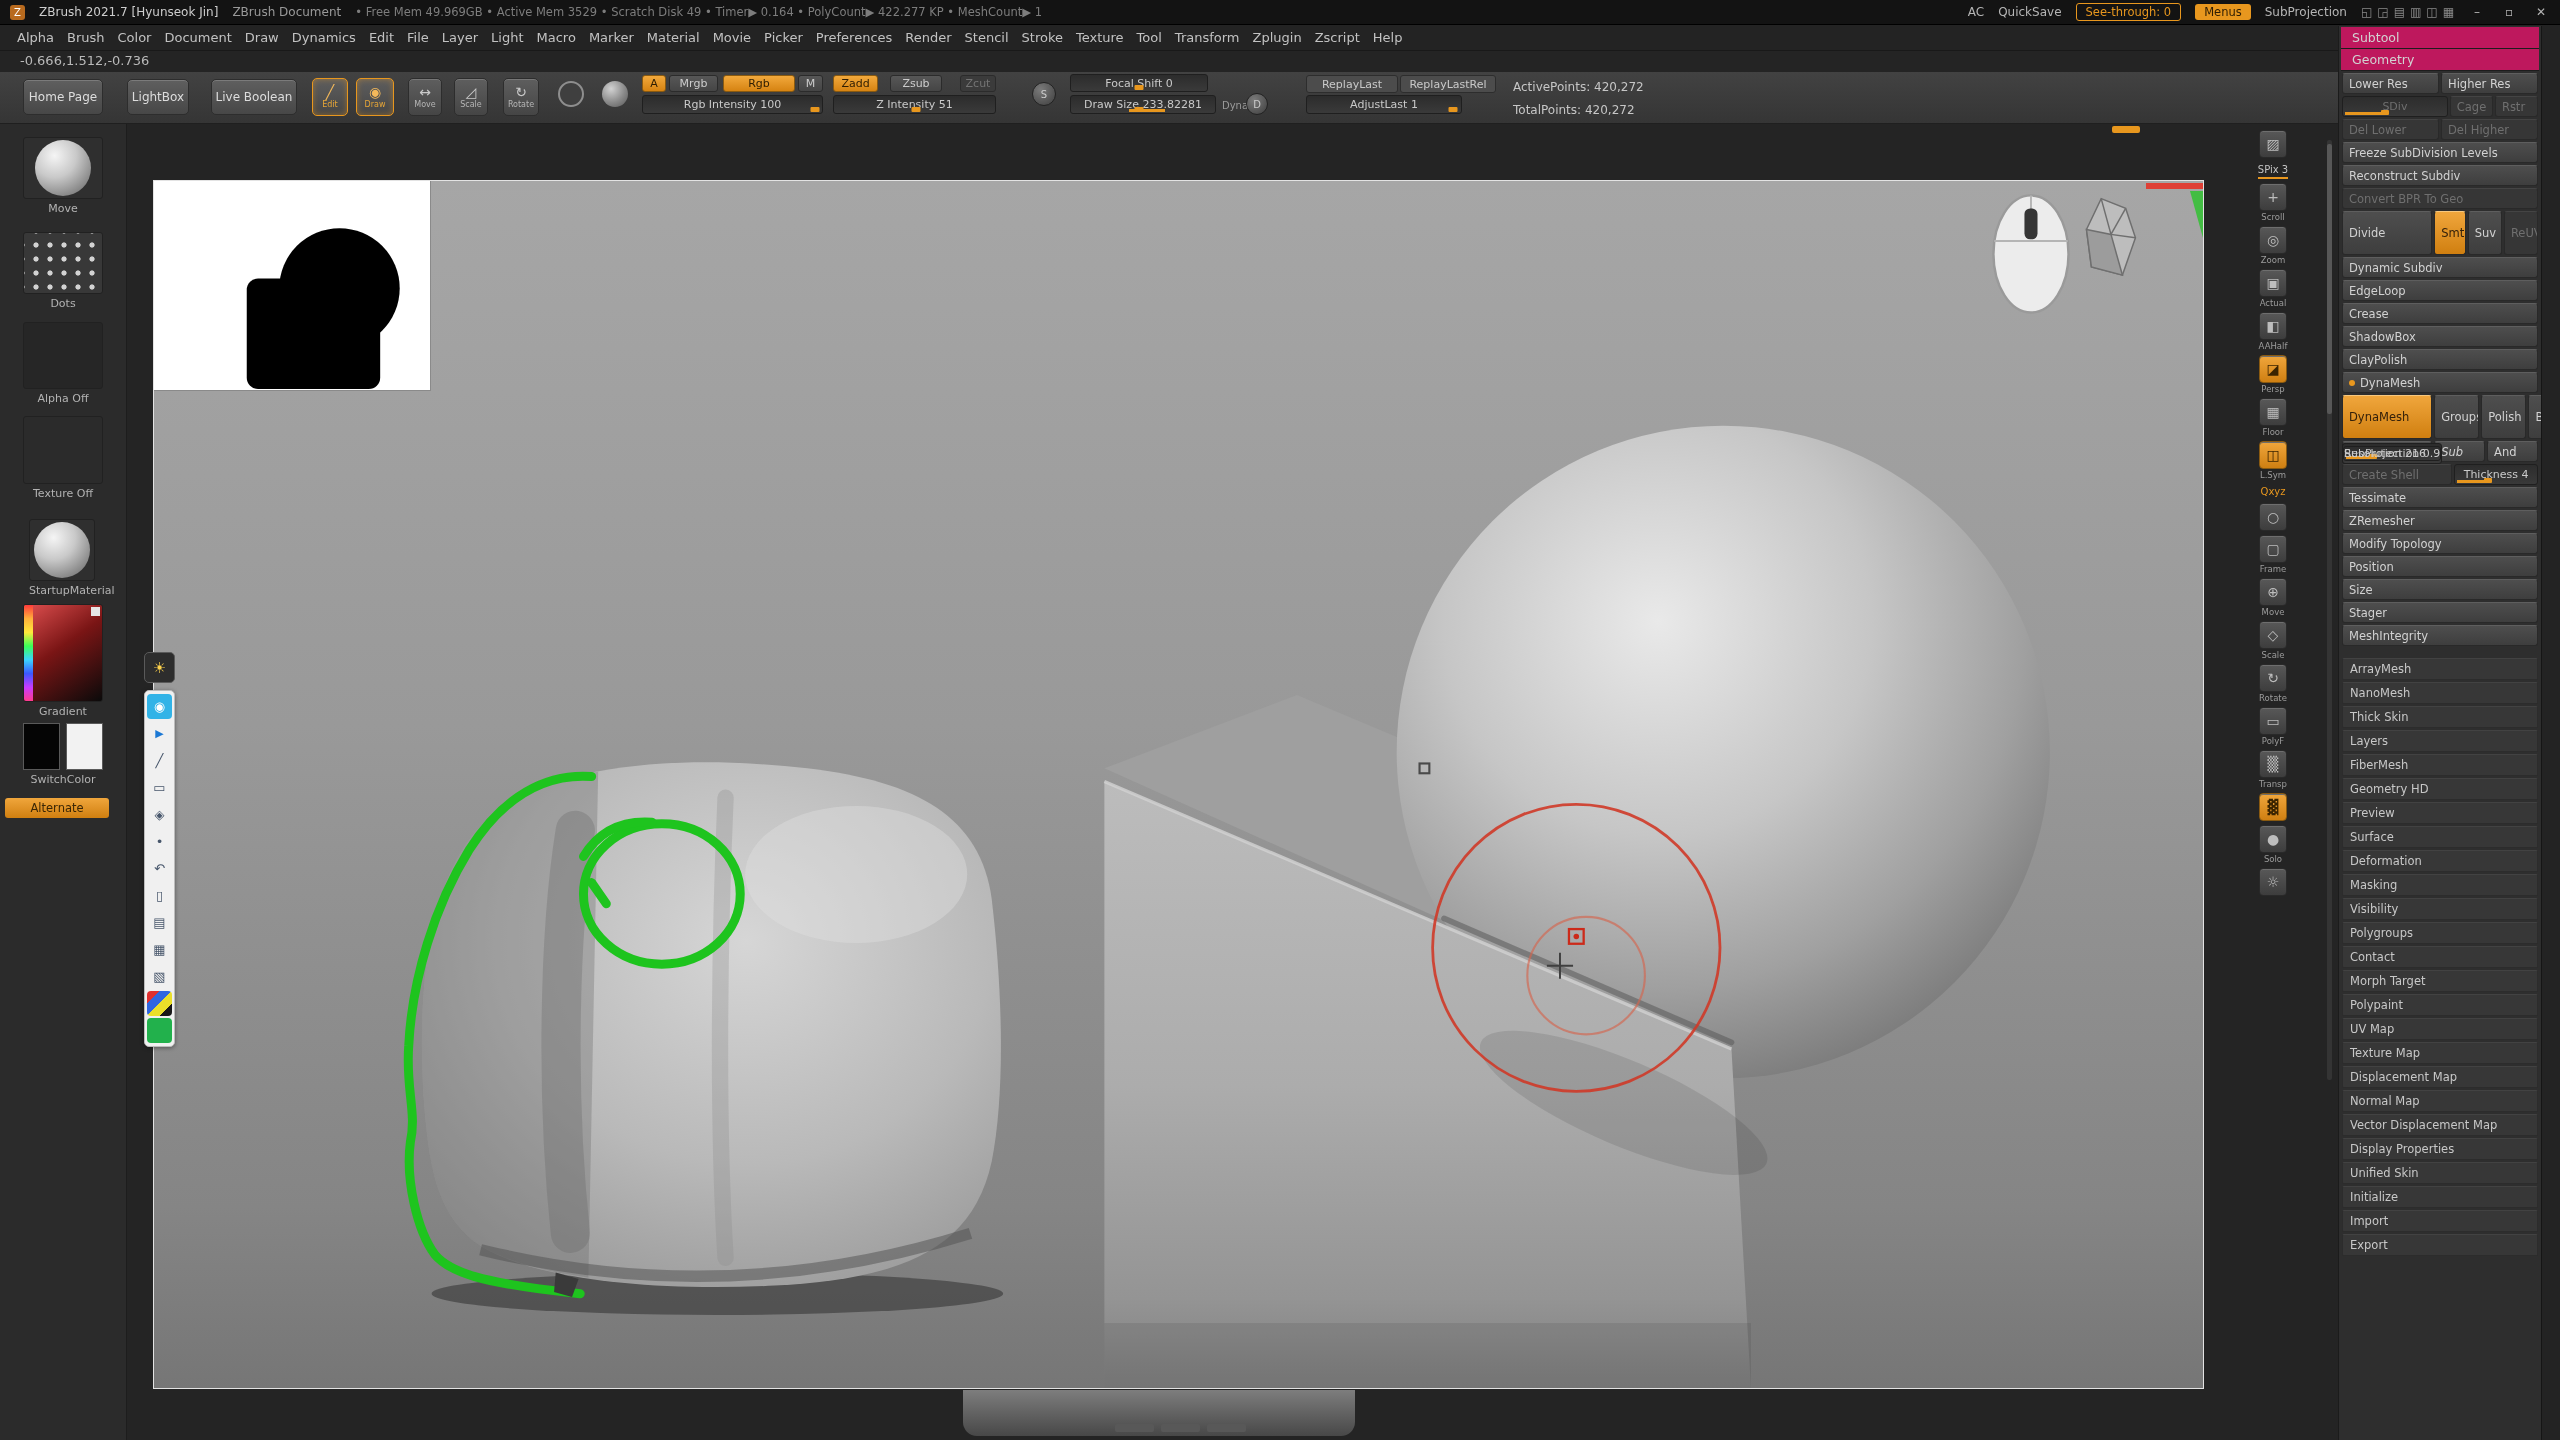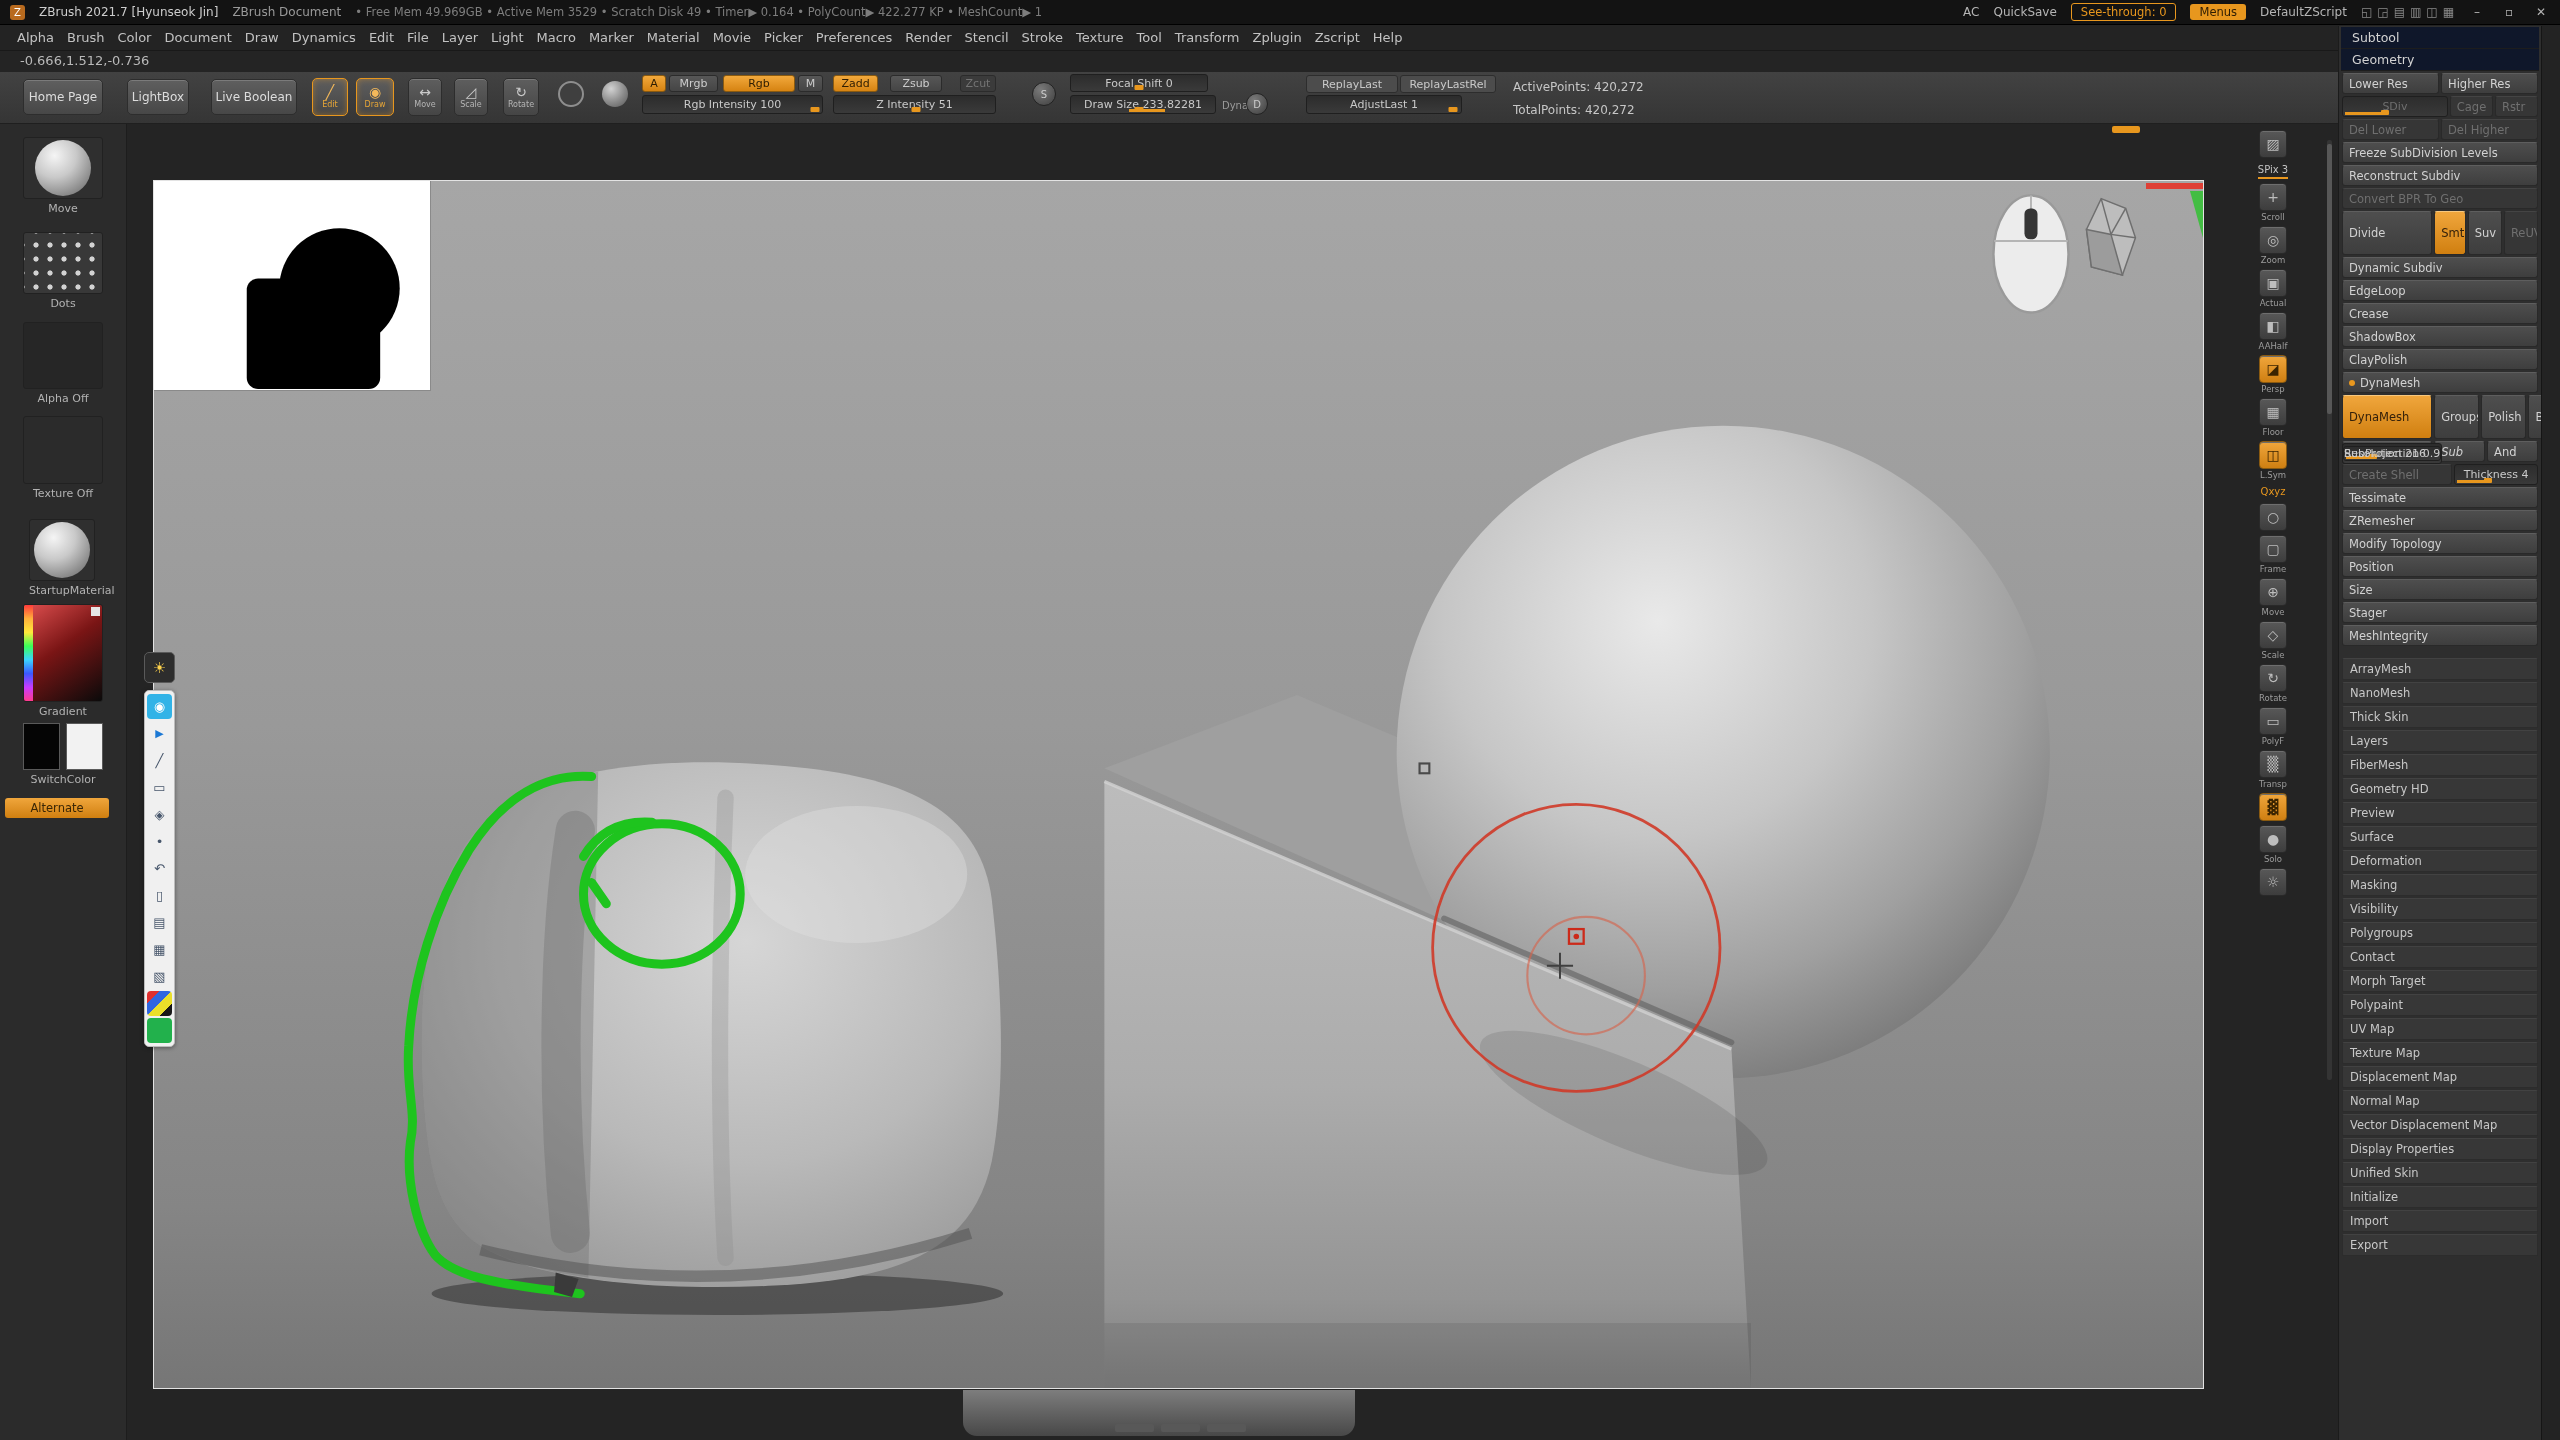--- a/index.html
+++ b/index.html
@@ -82,21 +82,21 @@
 .rsitem{width:32px;display:flex;flex-direction:column;align-items:center}
 .rsicon{width:28px;height:28px;border-radius:4px;background:linear-gradient(#585858,#3d3d3d);border:1px solid #292929;color:#bdbdbd;font-size:14px;display:flex;align-items:center;justify-content:center;box-shadow:inset 0 1px 0 #6e6e6e}
 .rsitem.active .rsicon{background:linear-gradient(#f0a63c,#cf7f12);color:#3a2300;border-color:#8a5a10}
 .rslabel{font-size:8.5px;color:#9c9c9c;margin-top:1px}
 .rstext{font-size:10px;color:#c3c3c3;padding:2px 0;border-bottom:2px solid #e8971e}
 .rstext.accent{color:#e8971e;border-bottom:none}
 .vscroll{position:absolute;left:2327px;top:140px;width:5px;height:940px;background:#343434;border-radius:2px;z-index:2}
 .vscroll::after{content:"";position:absolute;left:0;top:4px;width:5px;height:270px;background:#575757;border-radius:2px}
 
 .rightpanel{position:absolute;left:2338px;top:26px;width:203px;bottom:0;background:#2e2e2e;border-left:1px solid #1b1b1b;padding:1px 2px;z-index:3;overflow:hidden}
-.phdr{height:22px;background:#0f172a;color:#d2d2d2;font-size:12.5px;display:flex;align-items:center;padding-left:11px;border-bottom:1px solid #1d1d1d}
+.phdr{height:22px;background:#be185d;color:#d2d2d2;font-size:12.5px;display:flex;align-items:center;padding-left:11px;border-bottom:1px solid #1d1d1d}
 .prow{margin:2px 1px;height:21px;font-size:11.5px;display:flex;gap:2px}
 .prow.gap{height:8px}
 .prow.divide,.prow.dynamesh{height:44px}
 .pbtn{flex:1;background:linear-gradient(#4e4e4e,#3e3e3e);border:1px solid #292929;border-top-color:#5e5e5e;border-radius:3px;color:#d2d2d2;display:flex;align-items:center;padding-left:6px;white-space:nowrap;overflow:hidden}
 .pbtn.dim{color:#6f6f6f;background:#363636;border-top-color:#444}
 .pbtn.on{background:linear-gradient(#f0a63c,#d07f10);color:#33200a;border-top-color:#f7c87f}
 .psect{flex:1;background:#373737;color:#c8c8c8;display:flex;align-items:center;padding-left:7px;border-radius:2px;border:1px solid #2c2c2c;border-top-color:#424242;height:22px}
 .prow.sect{height:22px;margin:2px 1px 2px}
 .pslider{flex:1;position:relative;background:linear-gradient(#2d2d2d,#393939);border:1px solid #1f1f1f;border-radius:3px;color:#cacaca;display:flex;align-items:center;justify-content:center;font-size:11px;overflow:hidden}
 .pslider.dim{color:#6f6f6f}
@@ -118,21 +118,21 @@
   <div class="titlebar">
     <span class="appicon">Z</span>
     <span class="ttl">ZBrush 2021.7 [Hyunseok Jin]</span>
     <span class="doct">ZBrush Document</span>
     <span class="stats">• Free Mem 49.969GB • Active Mem 3529 • Scratch Disk 49 •  Timer▶ 0.164 • PolyCount▶ 422.277 KP • MeshCount▶ 1</span>
     <span class="tbspacer"></span>
     <span class="tbtxt">AC</span>
     <span class="tbtxt">QuickSave</span>
     <span class="tbchip outline">See-through: 0</span>
     <span class="tbchip fill">Menus</span>
-    <span class="tbtxt">DefaultZScript</span>
+    <span class="tbtxt">SubProjection</span>
     <span id="tb-icons">
         <span>◱</span>
         <span>◲</span>
         <span>▤</span>
         <span>▥</span>
         <span>◫</span>
         <span>▦</span>
       </span>
     <span class="winbtn">–</span>
     <span class="winbtn">▫</span>

